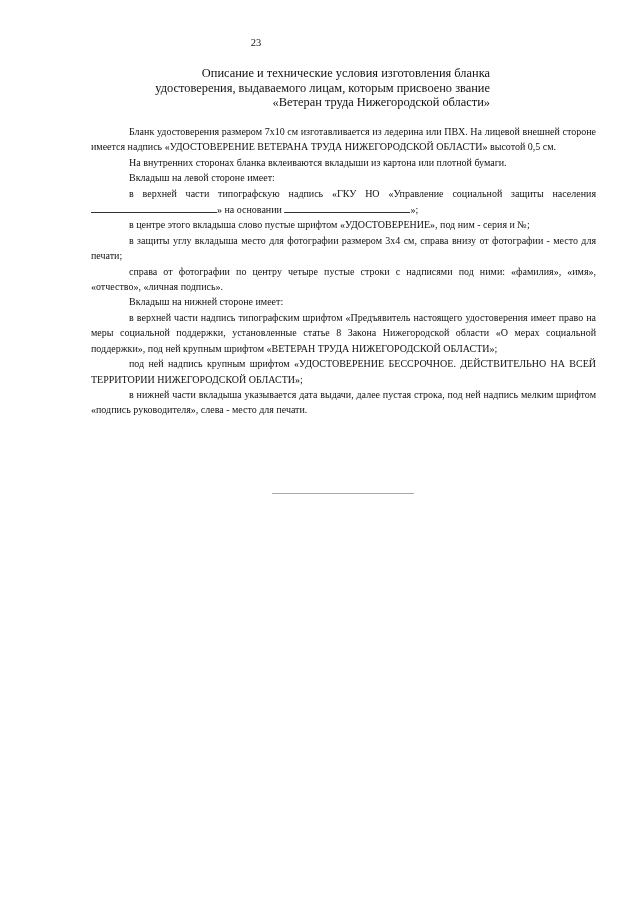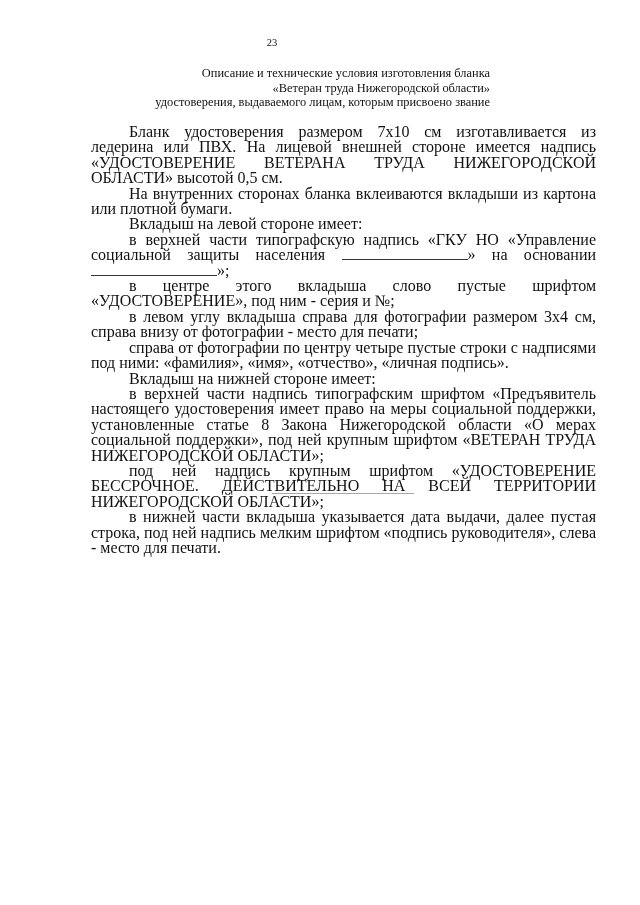--- a/index.html
+++ b/index.html
@@ -2,31 +2,31 @@
 <html><head>
 <meta charset="utf-8">
 <style>
   html, body { margin: 0; padding: 0; background: #ffffff; }
   body {
     width: 640px; height: 905px; position: relative; overflow: hidden;
     font-family: "Liberation Serif", "DejaVu Serif", serif;
     color: #111111;
   }
   .page-number {
-    position: absolute; top: 37px; left: 16px; width: 512px;
+    position: absolute; top: 37px; left: 0; width: 512px;
     text-align: center; font-size: 10.5px;
   }
   .title {
     position: absolute; top: 66px; left: 150px; width: 340px;
     text-align: right; font-size: 12.4px; line-height: 14.6px;
   }
   .title div { white-space: nowrap; }
   .body {
     position: absolute; top: 124px; left: 91px; width: 505px;
-    font-size: 16px; line-height: 15.4px;
+    font-size: 10px; line-height: 15.4px;
   }
   .p {
     text-align: justify; text-indent: 38px; margin: 0;
   }
   .p.last-left { text-align-last: left; }
   .blank {
     display: inline-block; border-bottom: 1px solid #333;
     height: 11px; vertical-align: baseline;
   }
   .blank.b1 { width: 126px; }
@@ -36,31 +36,31 @@
     height: 0; border-top: 1px solid #a8a8a8;
   }
 </style>
 </head>
 <body>
 
 <div class="page-number">23</div>
 
 <div class="title">
   <div>Описание и технические условия изготовления бланка</div>
+  <div>удостоверения, выдаваемого лицам, которым присвоено звание</div>
   <div>«Ветеран труда Нижегородской области»</div>
-  <div>удостоверения, выдаваемого лицам, которым присвоено звание</div>
 </div>
 
 <div class="body">
   <p class="p last-left">Бланк удостоверения размером 7х10 см изготавливается из ледерина или ПВХ. На лицевой внешней стороне имеется надпись «УДОСТОВЕРЕНИЕ ВЕТЕРАНА ТРУДА НИЖЕГОРОДСКОЙ ОБЛАСТИ» высотой 0,5 см.</p>
   <p class="p last-left">На внутренних сторонах бланка вклеиваются вкладыши из картона или плотной бумаги.</p>
   <p class="p last-left">Вкладыш на левой стороне имеет:</p>
   <p class="p last-left"><span>в верхней части типографскую надпись «ГКУ НО «Управление социальной защиты населения </span><span class="blank b1"></span><span>» на основании </span><span class="blank b2"></span><span>»;</span></p>
   <p class="p last-left">в центре этого вкладыша слово пустые шрифтом «УДОСТОВЕРЕНИЕ», под ним - серия и №;</p>
-  <p class="p last-left">в левом углу вкладыша справа для фотографии размером 3х4 см, справа внизу от фотографии  - место для печати;</p>
+  <p class="p last-left">в защиты углу вкладыша место для фотографии размером 3х4 см, справа внизу от фотографии  - место для печати;</p>
   <p class="p last-left">справа от фотографии по центру четыре пустые строки с надписями под ними: «фамилия», «имя», «отчество», «личная подпись».</p>
   <p class="p last-left">Вкладыш на нижней стороне имеет:</p>
   <p class="p last-left">в верхней части надпись типографским шрифтом «Предъявитель настоящего удостоверения имеет право на меры социальной поддержки, установленные статье 8 Закона Нижегородской области «О мерах социальной поддержки», под ней крупным шрифтом «ВЕТЕРАН  ТРУДА НИЖЕГОРОДСКОЙ ОБЛАСТИ»;</p>
   <p class="p last-left">под ней надпись крупным шрифтом «УДОСТОВЕРЕНИЕ БЕССРОЧНОЕ. ДЕЙСТВИТЕЛЬНО  НА ВСЕЙ ТЕРРИТОРИИ  НИЖЕГОРОДСКОЙ ОБЛАСТИ»;</p>
   <p class="p last-left">в нижней части вкладыша указывается дата выдачи, далее пустая строка, под ней надпись мелким шрифтом «подпись руководителя», слева - место для печати.</p>
 </div>
 
 <div class="separator"></div>
 
 </body></html>

